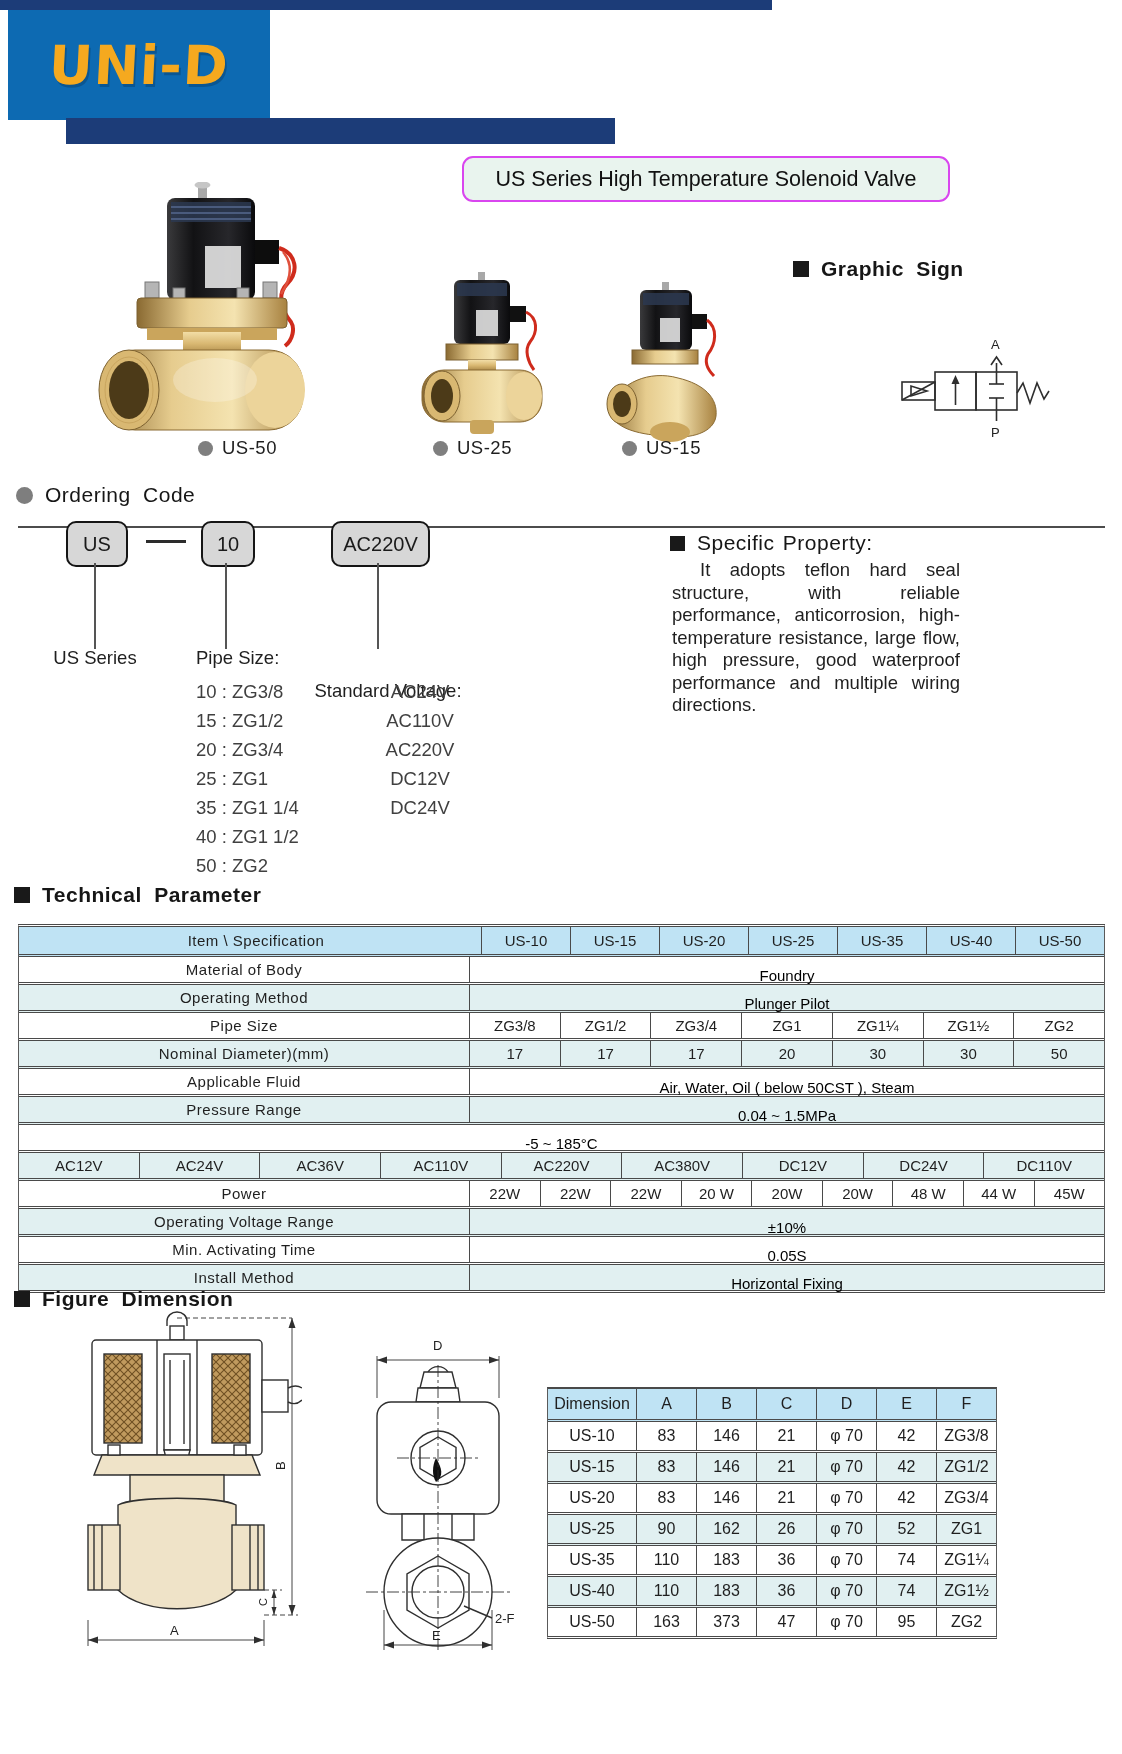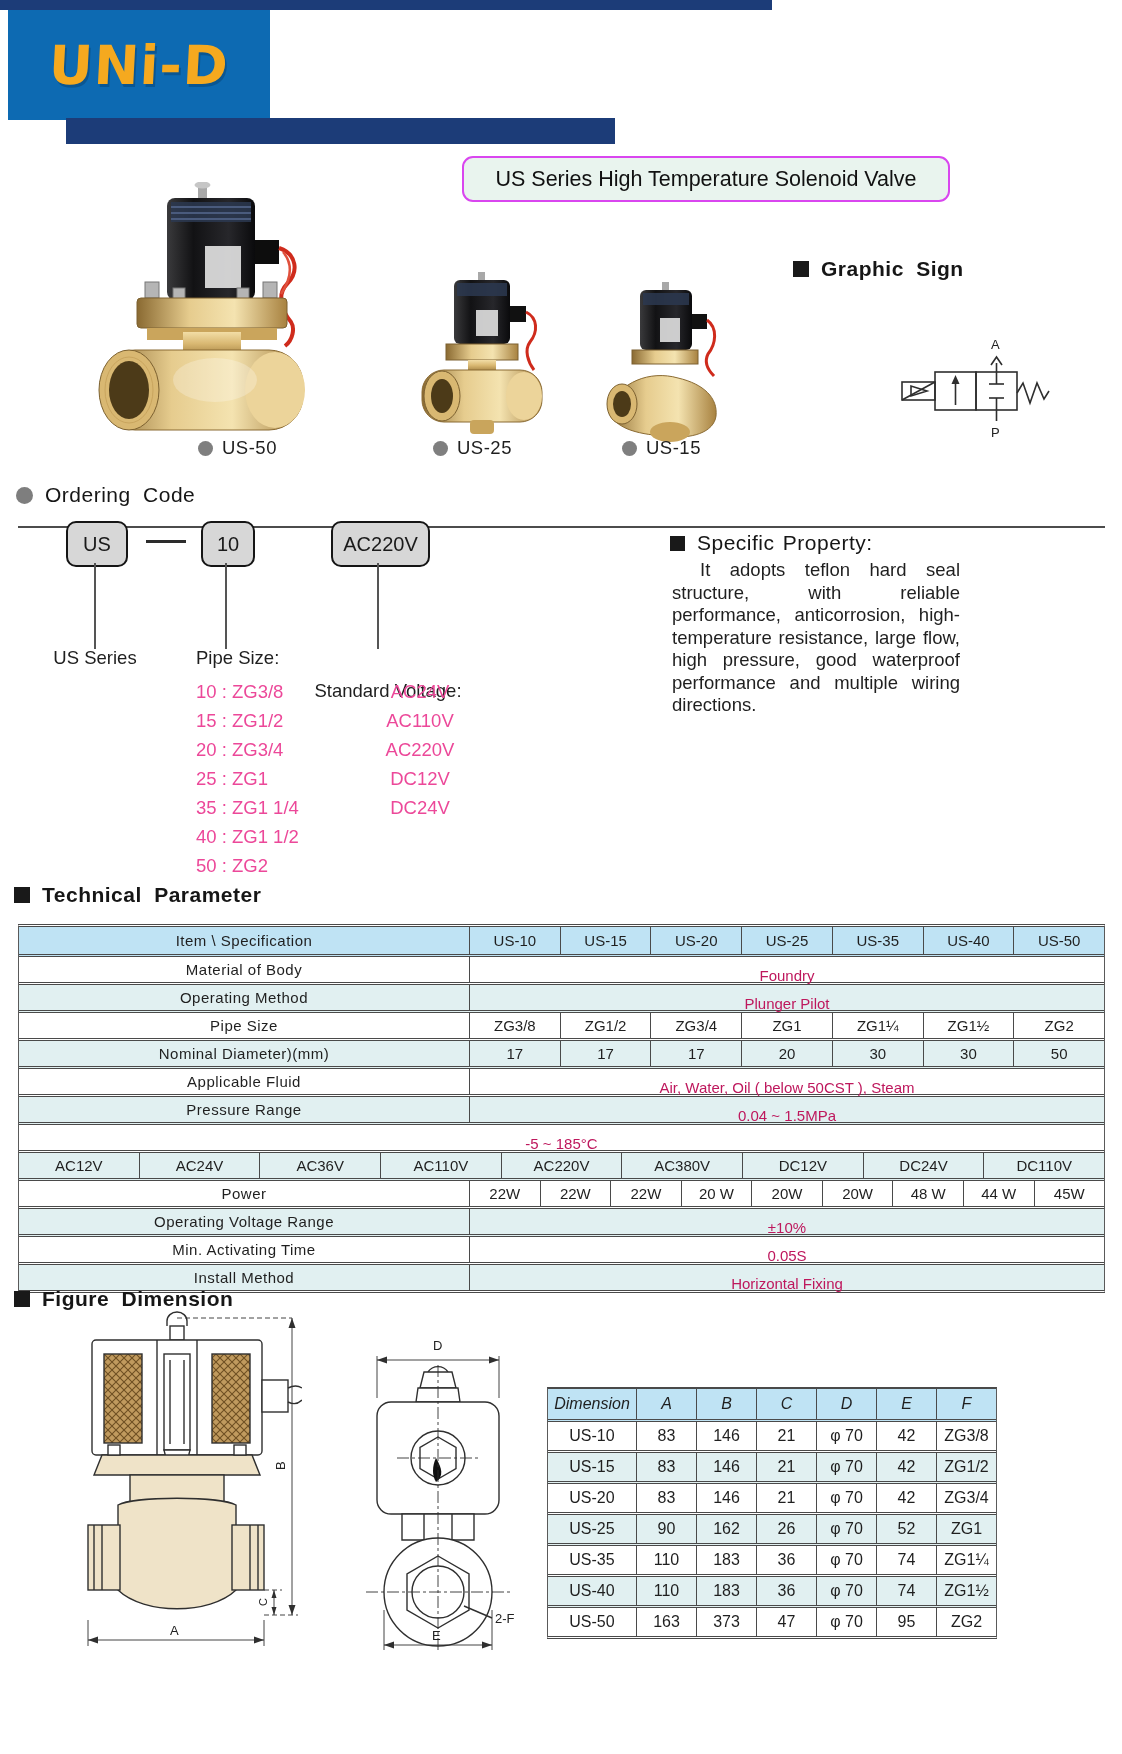--- a/index.html
+++ b/index.html
@@ -32,47 +32,47 @@
   .dot{width:15px;height:15px;border-radius:50%;background:#7f7f7f;flex:0 0 auto;}
 
   .hr-line{left:18px;top:526px;width:1087px;height:2px;background:#4c4c4c;}
 
   
   .code-box{position:absolute;background:#d7d7d7;border:2.5px solid #151515;border-radius:10px;
             display:flex;align-items:center;justify-content:center;font-size:20px;color:#1a1a1a;}
   .dash{left:146px;top:540px;width:40px;height:3px;background:#2c2c2c;}
   .stem{position:absolute;width:2px;height:86px;top:563px;background:#555;}
   .ord-label{position:absolute;font-size:18.5px;color:#1f1f1f;}
-  .ord-list{position:absolute;font-size:18.5px;color:#ec4899;line-height:29px;}
+  .ord-list{position:absolute;font-size:18.5px;color:#404040;line-height:29px;}
 
   
   .spec-para{left:672px;top:559px;width:288px;font-size:18.5px;line-height:22.5px;
              text-align:justify;text-indent:28px;color:#1f1f1f;}
 
   
   .ttable{left:18px;top:924px;width:1087px;border-left:1px solid #5a5a5a;border-right:1px solid #5a5a5a;
           border-top:3px double #4a4a4a;border-bottom:3px double #4a4a4a;box-sizing:border-box;}
   .trow{display:flex;height:25px;border-bottom:3px double #4a4a4a;}
-  .trow.hdr{height:27px;}
+  .trow.hdr{height:27px;padding-left:12px;}
   .trow:last-child{border-bottom:none;}
   .tlabel{flex:0 0 450px;border-right:1px solid #4a4a4a;display:flex;align-items:center;
           justify-content:center;font-size:15px;letter-spacing:.5px;color:#1f1f1f;}
   .tcell{flex:1;border-right:1px solid #4a4a4a;display:flex;align-items:center;justify-content:center;
          font-size:15px;color:#1f1f1f;}
   .tcell:last-child{border-right:none;}
-  .tspan{flex:1;display:flex;align-items:center;justify-content:center;font-size:15px;color:#be185d;margin-top:12px;}
+  .tspan{flex:1;display:flex;align-items:center;justify-content:center;font-size:15px;color:#000000;margin-top:12px;}
   .row-blue{background:#bfe3f4;}
   .row-pale{background:#e1f0f1;}
   .row-white{background:#ffffff;}
 
   
   .dtable{left:547px;top:1387px;width:450px;border-left:1px solid #5a5a5a;border-right:1px solid #5a5a5a;
           border-top:2px solid #4a4a4a;border-bottom:3px double #4a4a4a;box-sizing:border-box;}
   .drow{display:flex;height:28px;border-bottom:3px double #4a4a4a;}
-  .drow.hdr{height:30px;font-style:italic;}
+  .drow.hdr{height:30px;}
   .drow:last-child{border-bottom:none;}
   .dcell{flex:1;border-right:1px solid #4a4a4a;display:flex;align-items:center;justify-content:center;
          font-size:16px;color:#1f1f1f;}
   .dcell:last-child{border-right:none;}
   .dcell.first{flex:0 0 88px;}
 </style>
 </head>
 <body>
 
 <div class="page">

